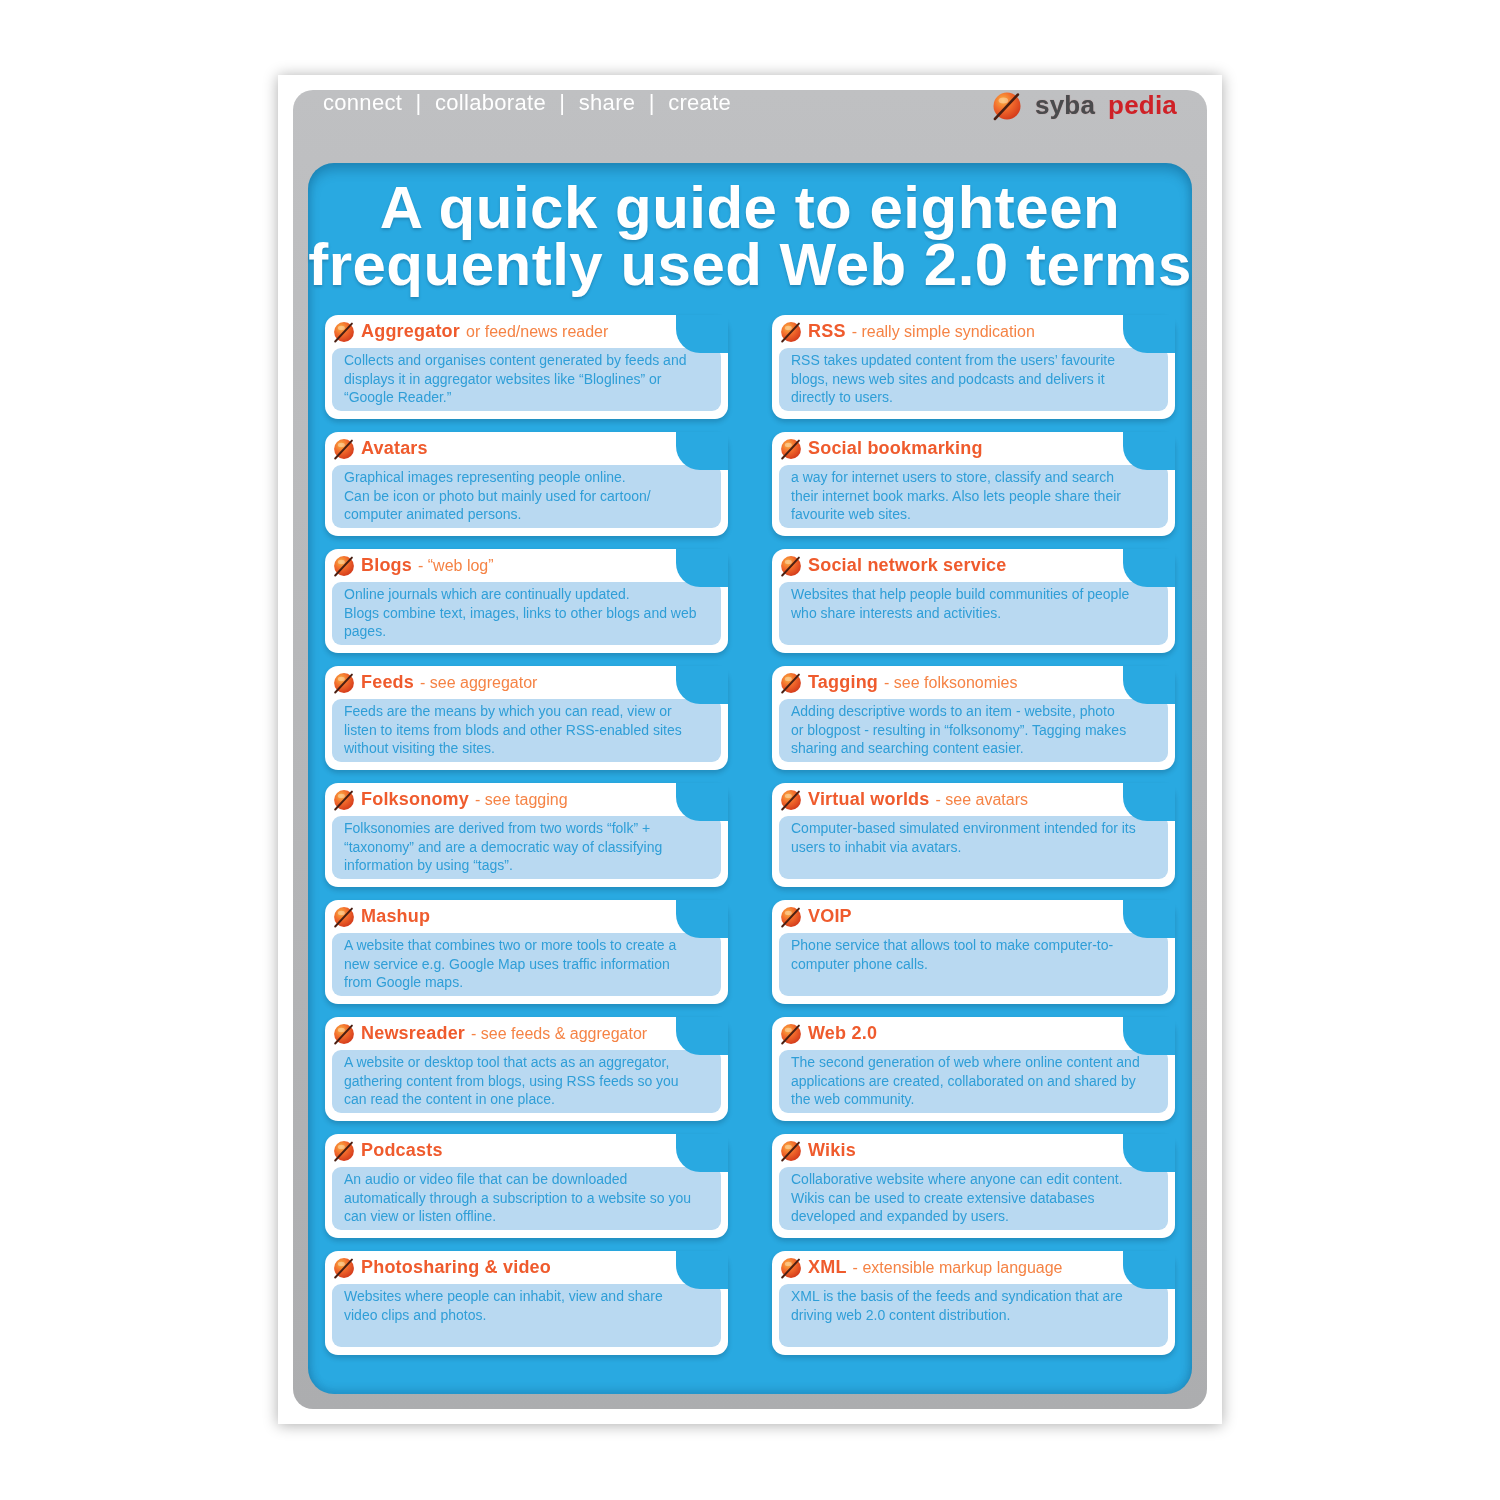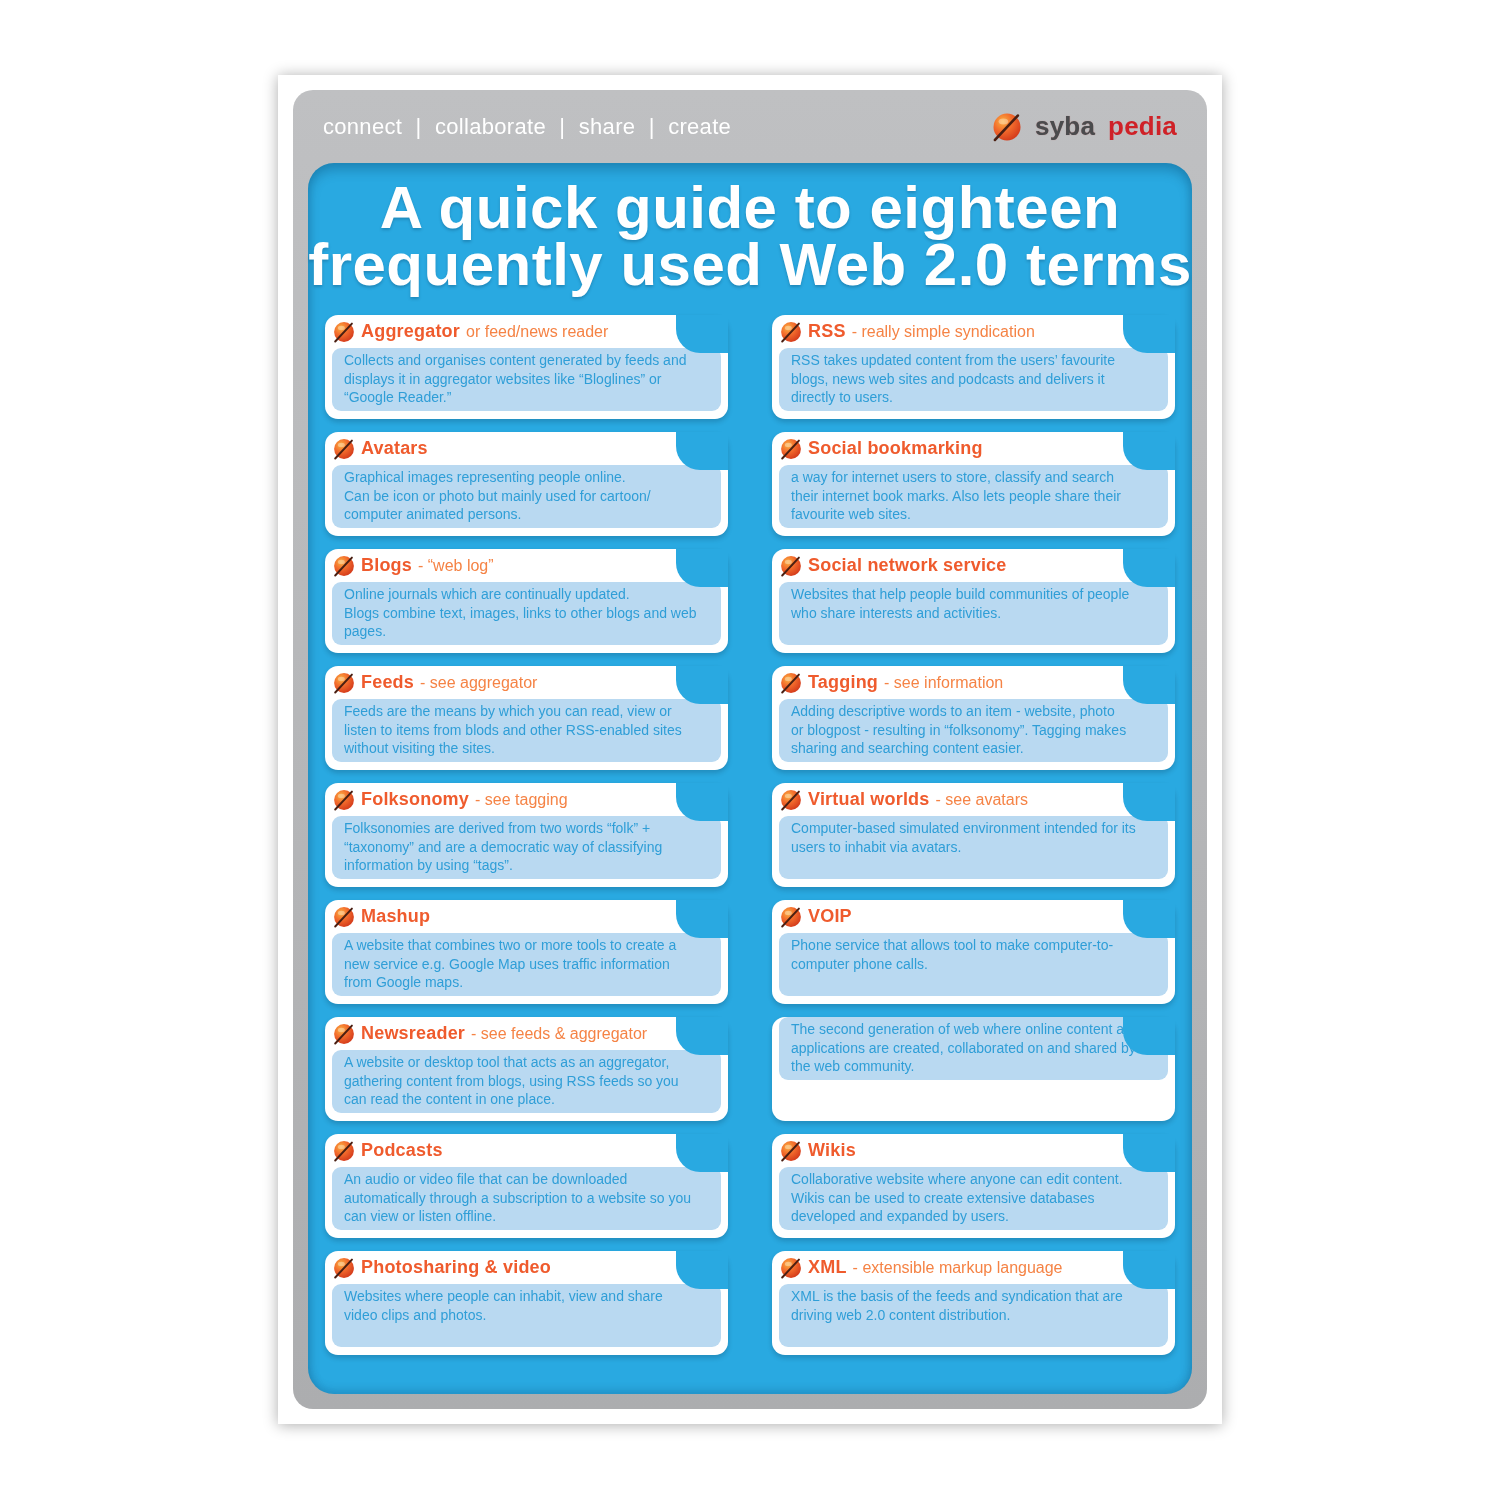--- a/index.html
+++ b/index.html
@@ -11,21 +11,21 @@
   .sheet {
     position:absolute; left:278px; top:75px; width:944px; height:1349px;
     background:#ffffff; box-shadow:0 1px 14px rgba(0,0,0,0.33);
   }
   .frame {
     position:absolute; left:15px; top:15px; right:15px; bottom:15px;
     background:linear-gradient(#bfc0c2,#acadaf); border-radius:20px;
   }
   .topbar {
     position:absolute; top:0; left:0; right:0; height:73px;
-    display:flex; align-items:center; justify-content:space-between; padding:0 30px;
+    display:flex; align-items:flex-start; justify-content:space-between; padding:0 30px;
   }
   .tagline { color:#ffffff; font-size:22px; word-spacing:7px; letter-spacing:.3px; }
   .logo { display:flex; align-items:center; gap:13px; }
   .logo-ball { width:30px; height:30px; }
   .logo-syba  { color:#4a4b4d; font-size:26px; font-weight:bold; letter-spacing:.2px; text-shadow:0 0 1px rgba(160,30,30,.4); }
   .logo-pedia { color:#cf2127; font-size:26px; font-weight:bold; letter-spacing:.2px; }
   .panel {
     position:absolute; left:15px; right:15px; top:73px; bottom:15px;
     background:#29a9e1; border-radius:26px;
     box-shadow: inset 0 7px 12px rgba(0,45,80,.28), inset 0 -4px 8px rgba(0,45,80,.16);
@@ -277,21 +277,21 @@
       </div>
       <div class="card">
         <div class="notch"></div>
         <div class="card-h">
           <svg class="ball" viewBox="0 0 100 100">
             <circle cx="50" cy="50" r="45" fill="url(#ballgrad)"></circle>
             <ellipse cx="38" cy="32" rx="16" ry="10" fill="rgba(255,255,255,.35)"></ellipse>
             <path d="M10 93 L86 12" stroke="#4a1f12" stroke-width="9" stroke-linecap="round" fill="none"></path>
           </svg>
           <span class="term">Tagging</span>
-          <span class="sub">- see information</span>
+          <span class="sub">- see folksonomies</span>
         </div>
         <div class="card-b">Adding descriptive words to an item - website, photo
 or blogpost - resulting in “folksonomy”. Tagging makes
 sharing and searching content easier.</div>
       </div>
       <div class="card">
         <div class="notch"></div>
         <div class="card-h">
           <svg class="ball" viewBox="0 0 100 100">
             <circle cx="50" cy="50" r="45" fill="url(#ballgrad)"></circle>
@@ -313,20 +313,29 @@
             <path d="M10 93 L86 12" stroke="#4a1f12" stroke-width="9" stroke-linecap="round" fill="none"></path>
           </svg>
           <span class="term">VOIP</span>
           <span class="sub"></span>
         </div>
         <div class="card-b">Phone service that allows tool to make computer-to-
 computer phone calls.</div>
       </div>
       <div class="card">
         <div class="notch"></div>
+        <div class="card-h">
+          <svg class="ball" viewBox="0 0 100 100">
+            <circle cx="50" cy="50" r="45" fill="url(#ballgrad)"></circle>
+            <ellipse cx="38" cy="32" rx="16" ry="10" fill="rgba(255,255,255,.35)"></ellipse>
+            <path d="M10 93 L86 12" stroke="#4a1f12" stroke-width="9" stroke-linecap="round" fill="none"></path>
+          </svg>
+          <span class="term">Web 2.0</span>
+          <span class="sub"></span>
+        </div>
         <div class="card-b">The second generation of web where online content and
 applications are created, collaborated on and shared by
 the web community.</div>
       </div>
       <div class="card">
         <div class="notch"></div>
         <div class="card-h">
           <svg class="ball" viewBox="0 0 100 100">
             <circle cx="50" cy="50" r="45" fill="url(#ballgrad)"></circle>
             <ellipse cx="38" cy="32" rx="16" ry="10" fill="rgba(255,255,255,.35)"></ellipse>

